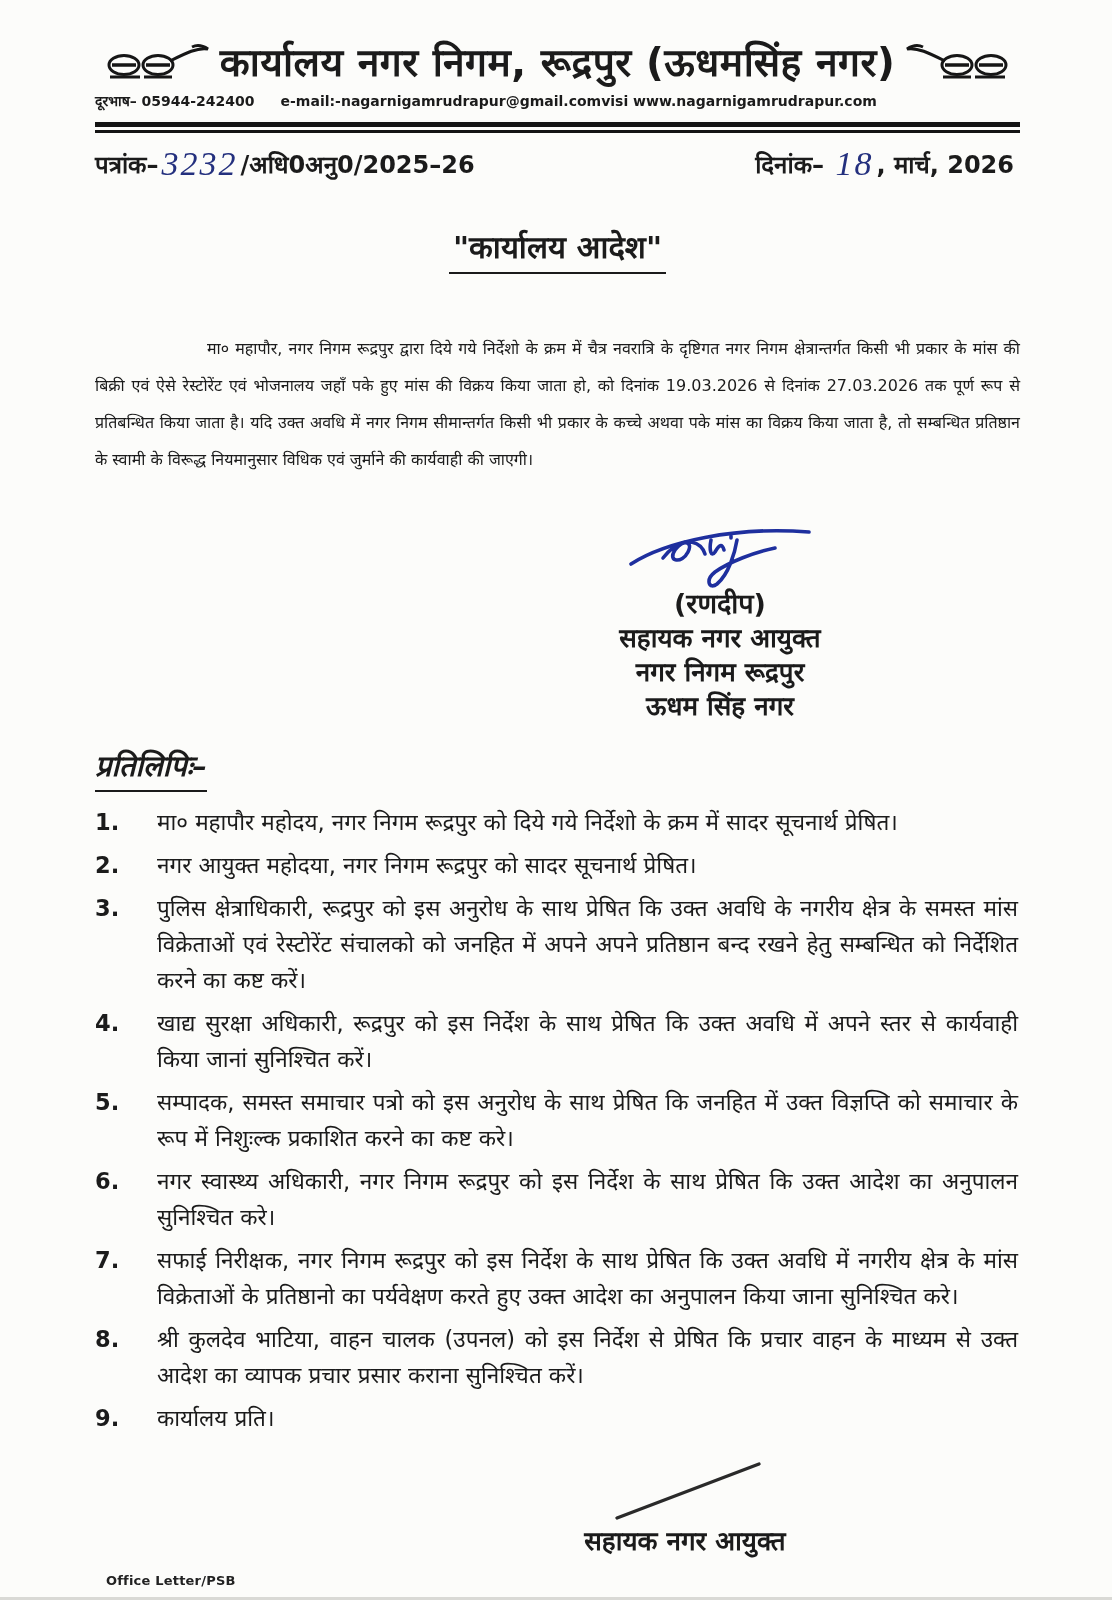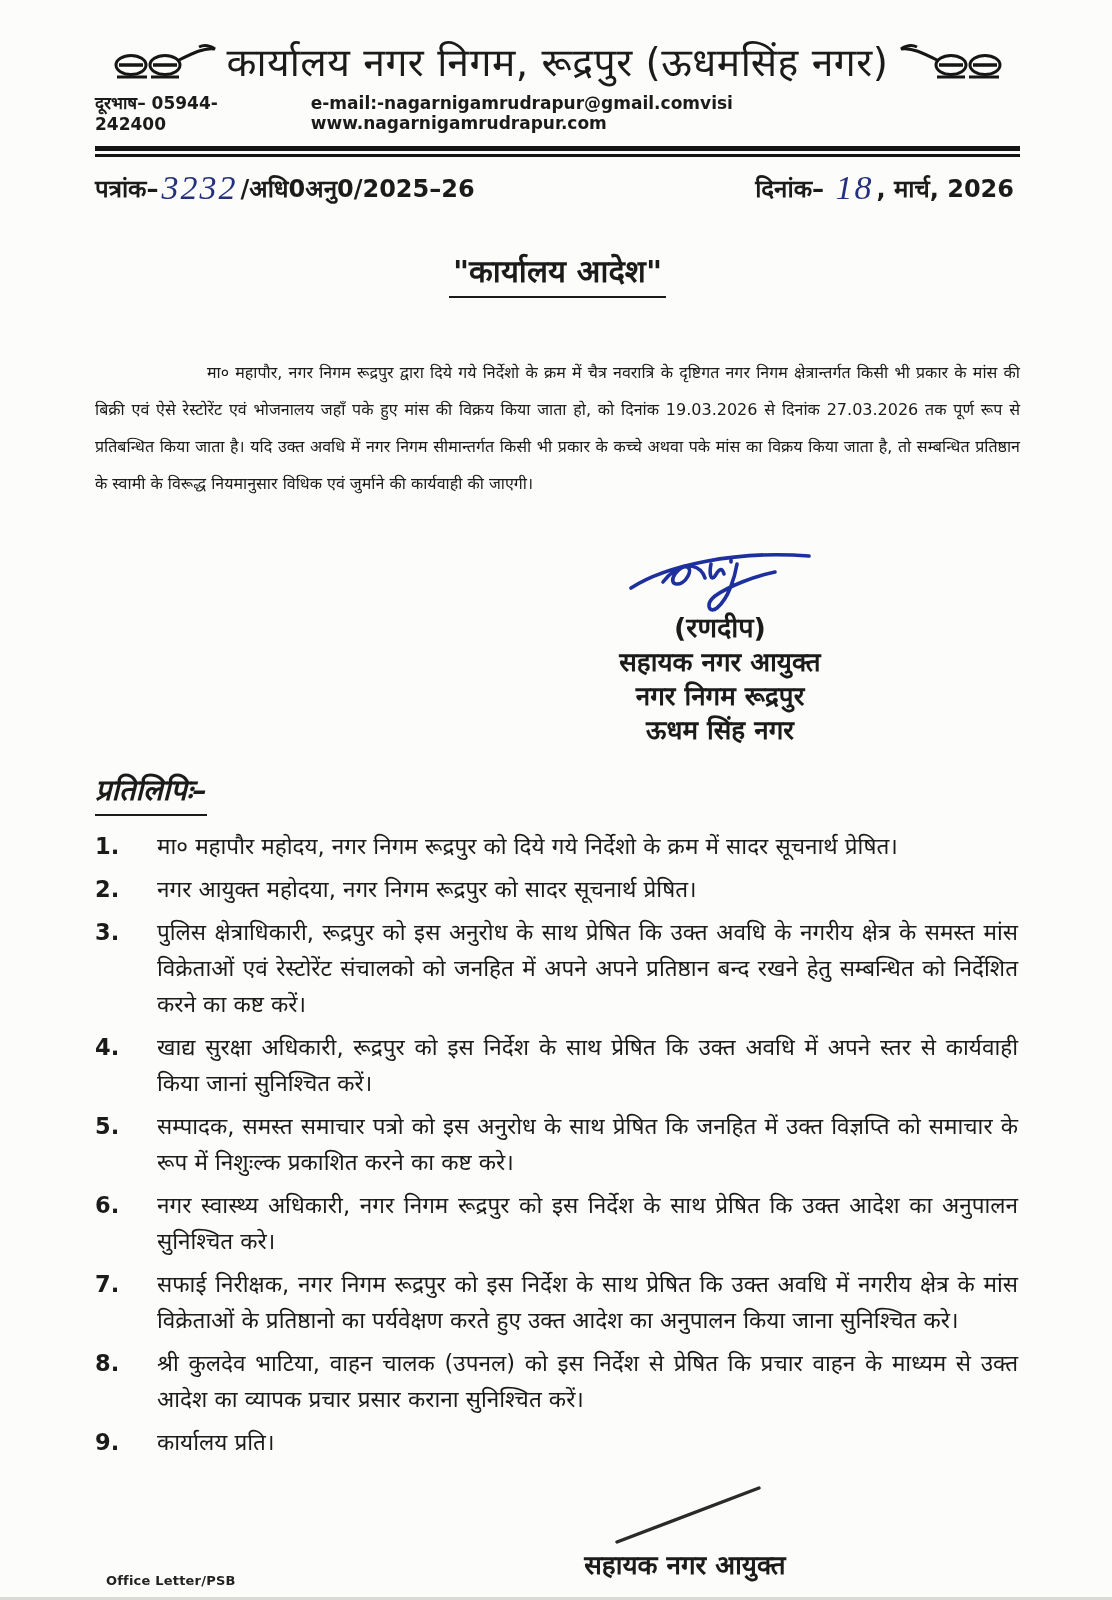--- a/index.html
+++ b/index.html
@@ -18,30 +18,30 @@
 
   
   .masthead {
     display: flex;
     align-items: center;
     justify-content: center;
     gap: 10px;
   }
   .org-title {
     font-size: 39px;
-    font-weight: 400;
+    font-weight: 700;
     letter-spacing: 0.5px;
     white-space: nowrap;
   }
   .ornament { width: 108px; height: 52px; flex: 0 0 auto; }
   .ornament.right { transform: scaleX(-1); }
 
   .contact-line {
     margin-top: 4px;
-    font-size: 17px;
+    font-size: 14px;
     font-weight: 700;
     display: flex;
     gap: 26px;
     align-items: baseline;
   }
   .rule-double {
     margin-top: 12px;
     height: 11px;
     border-top: 5px solid #141414;
     border-bottom: 3px solid #141414;

